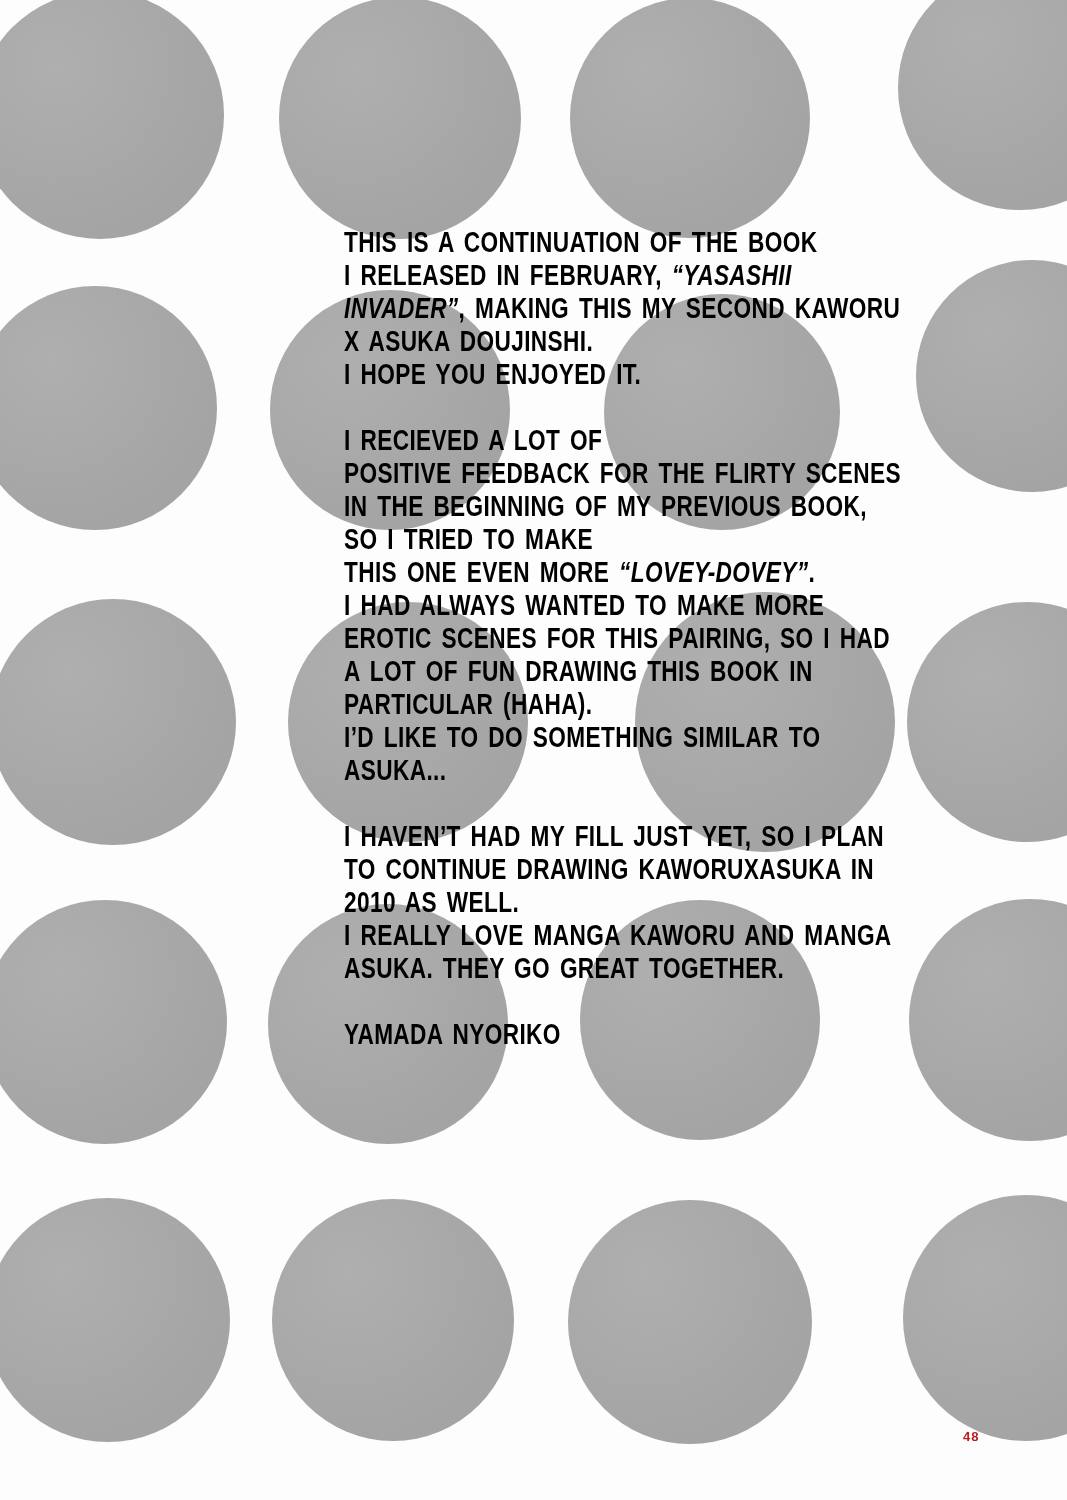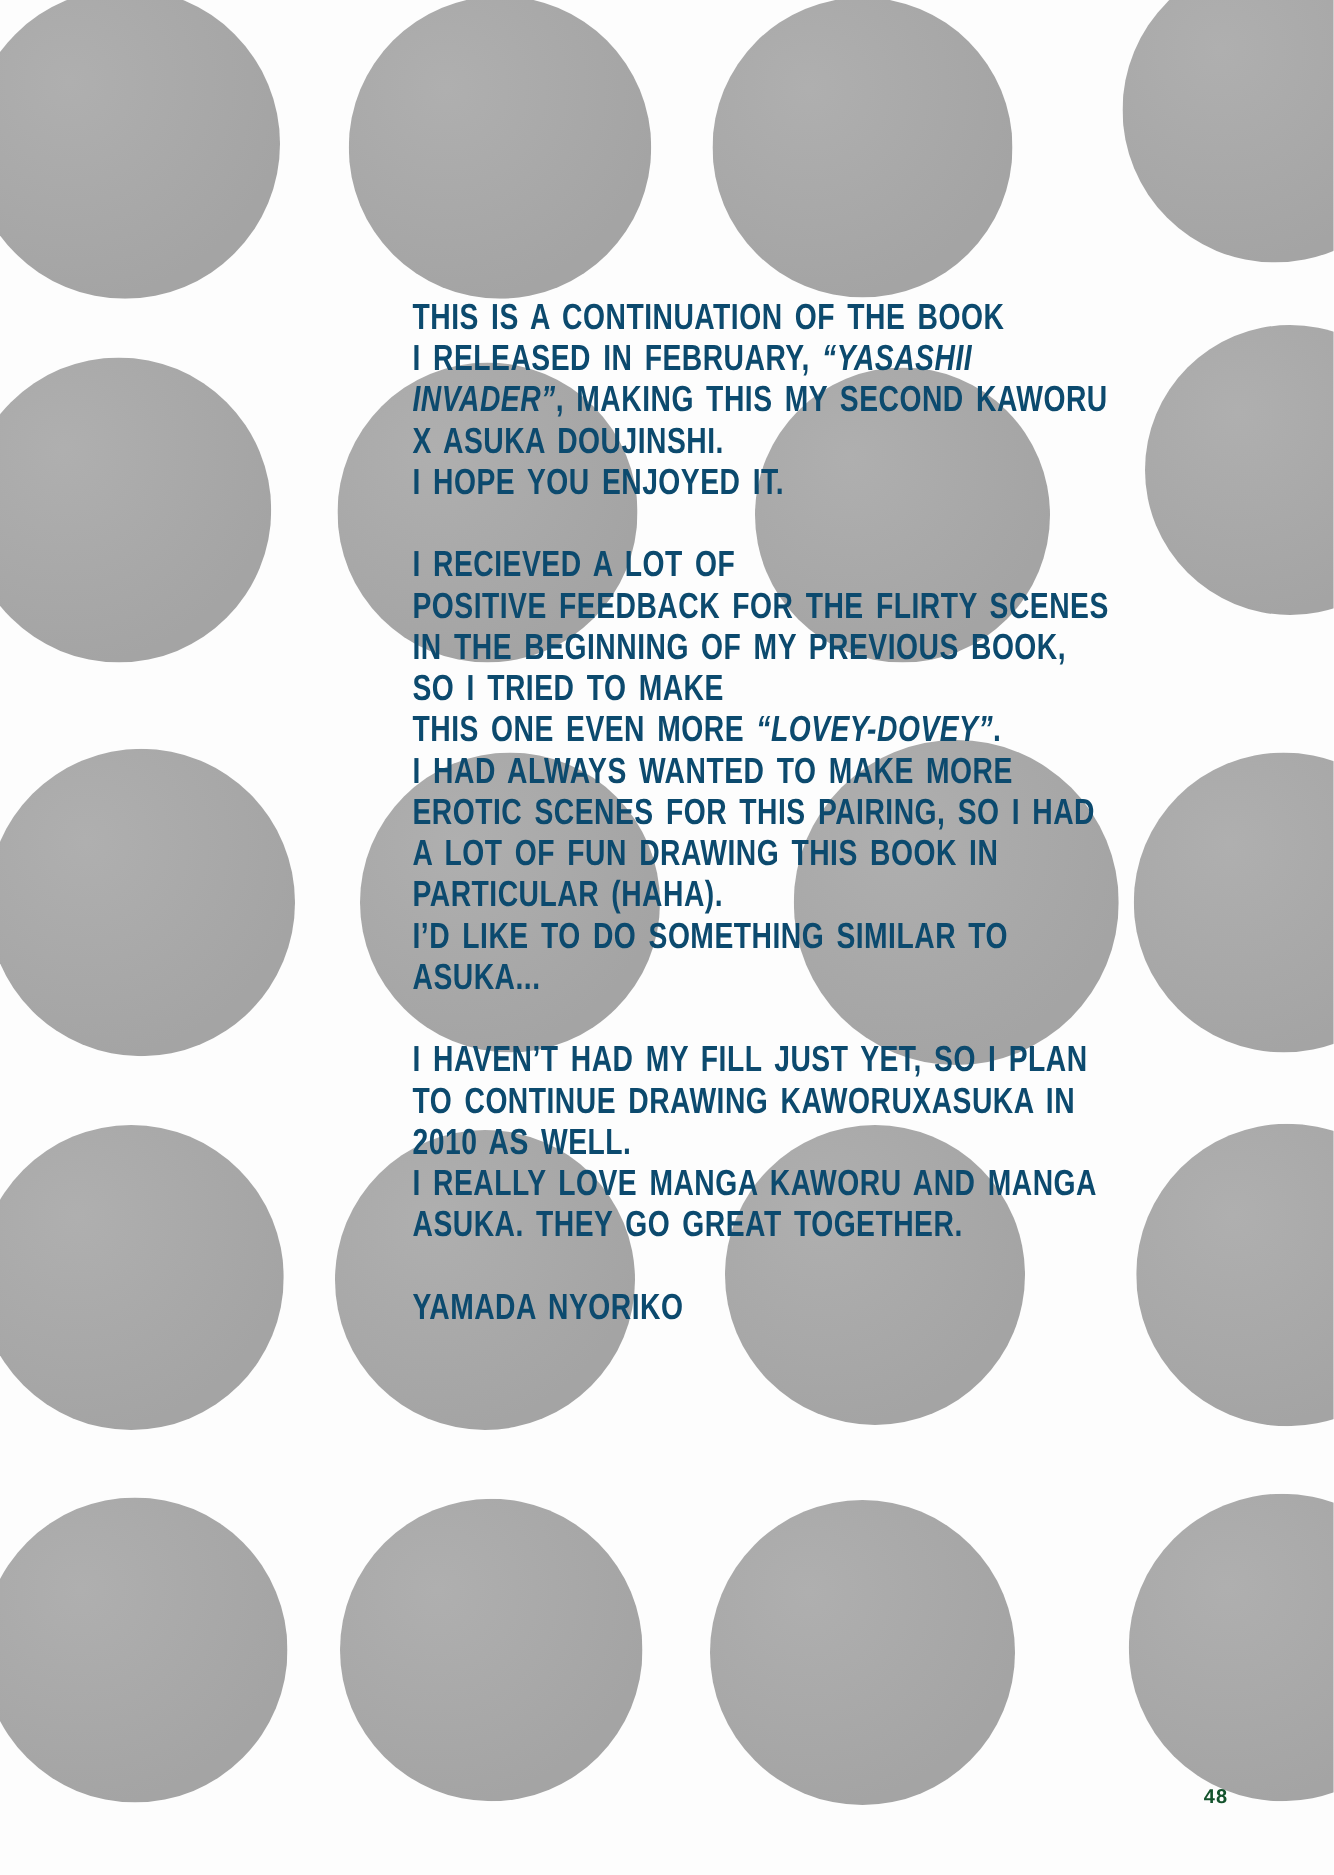--- a/index.html
+++ b/index.html
@@ -22,26 +22,25 @@
   }
   .dot {
     position: absolute;
     border-radius: 50%;
     background:
       radial-gradient(circle at 32% 30%, rgba(255,255,255,0.07), rgba(0,0,0,0.03) 75%),
       #a9a9a9;
   }
   .afterword {
     position: absolute;
-    left: 330px;
+    left: 344px;
     top: 226px;
     width: 720px;
     z-index: 2;
-    color: #0c4a6e;
-    margin-top: 12px;
+    color: #000000;
   }
   .para {
     margin: 0 0 33px 0;
   }
   .para:last-of-type {
     margin-bottom: 0;
   }
   .tline {
     font-size: 29px;
     font-weight: 700;
@@ -56,24 +55,24 @@
     font-style: italic;
   }
   .sig {
     margin-top: 33px;
   }
   .page-number {
     position: absolute;
     left: 963px;
     top: 1429px;
     z-index: 2;
-    font-size: 16px;
+    font-size: 13px;
     font-weight: 700;
     letter-spacing: 1px;
-    color: #14532d;
+    color: #b91c1c;
   }
 </style>
 </head>
 <body>
 
 <div class="page">
   <div class="dots">
       <div class="dot" style="left: -24px; top: -9px; width: 248px; height: 248px;"></div>
       <div class="dot" style="left: 279px; top: -3px; width: 242px; height: 242px;"></div>
       <div class="dot" style="left: 570px; top: -2px; width: 240px; height: 240px;"></div>

